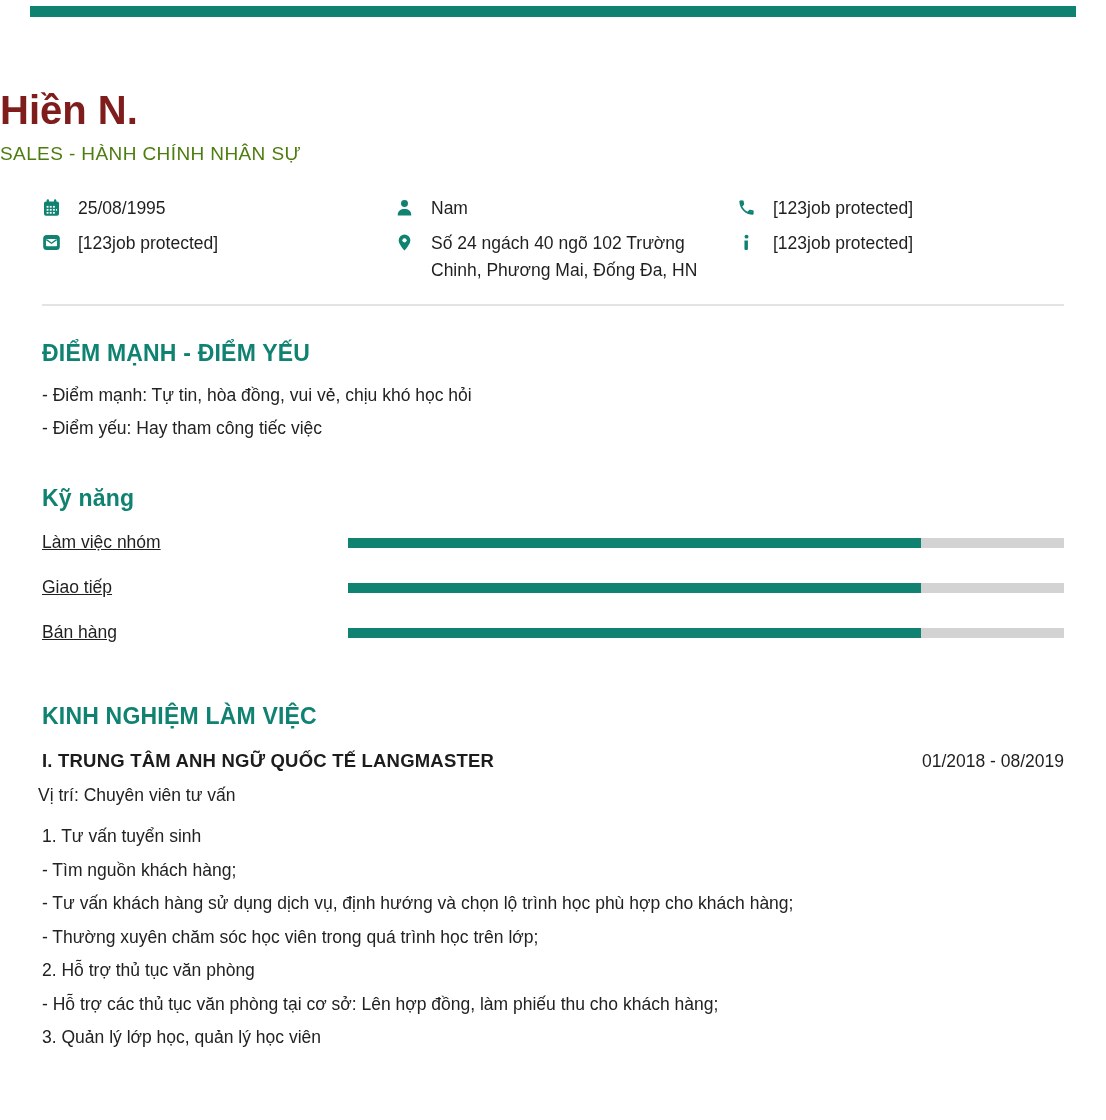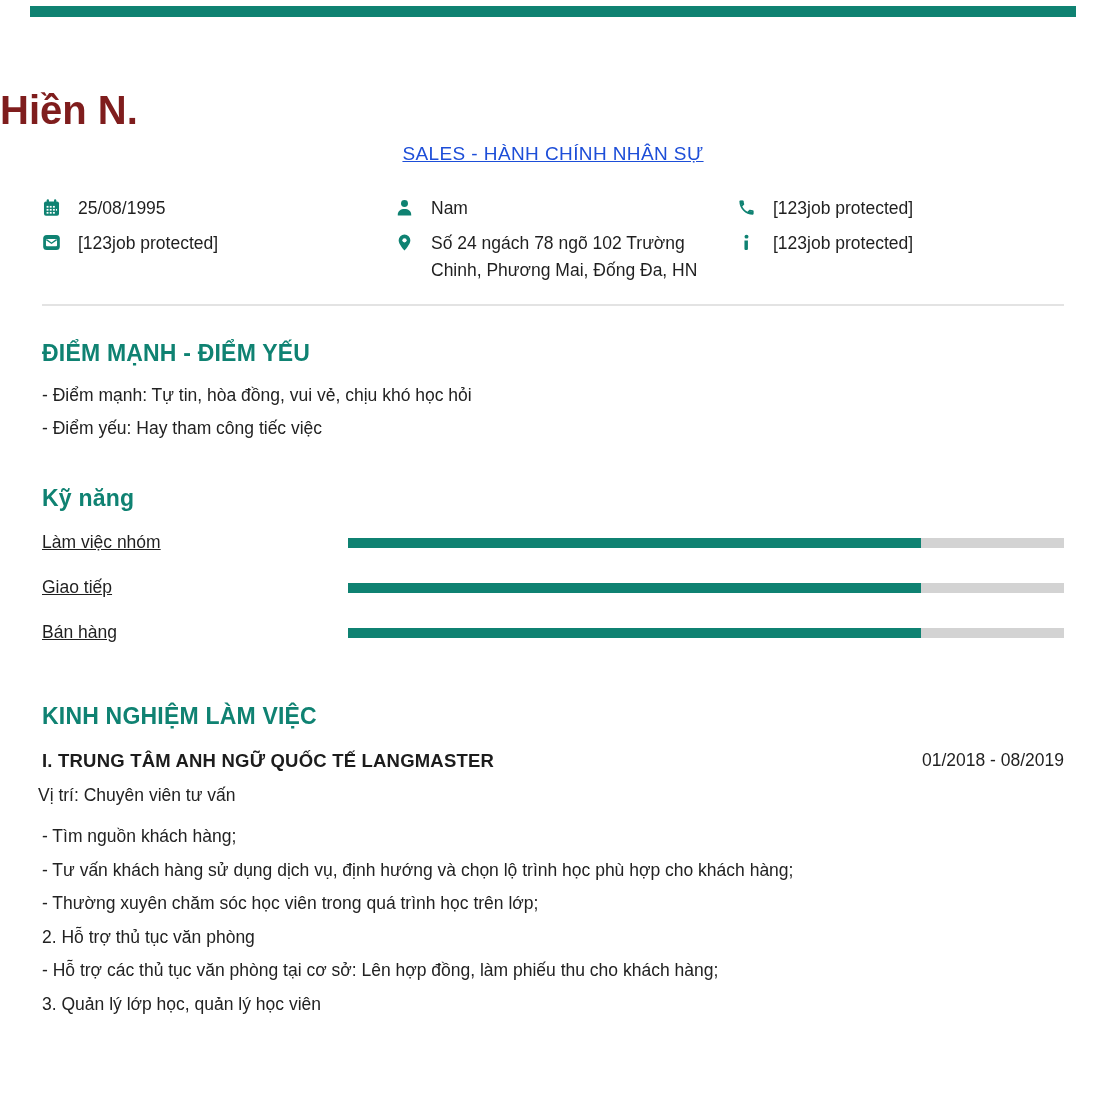--- a/index.html
+++ b/index.html
@@ -9,22 +9,22 @@
     font-family:"Liberation Sans","DejaVu Sans",sans-serif;
     color:#222222;
   }
   .top-bar { margin:6px 30px 0 30px; height:11px; background:#0F8272; }
 
   .name {
     margin-top:70px; text-align:left;
     font-size:40px; font-weight:bold; color:#7f1d1d; line-height:1.15;
   }
   .subtitle {
-    margin-top:10px; text-align:center;
-    font-size:19px; color:#1d4ed8; letter-spacing:.4px;text-decoration:underline;
+    margin-top:10px; 
+    font-size:19px; color:#4d7c0f; letter-spacing:.4px;
   }
 
   .contact {
     margin:30px 42px 0 42px;
     display:grid; grid-template-columns:353px 342px 1fr;
     row-gap:8px; font-size:17.5px; color:#1f1f1f;
   }
   .contact-item { display:flex; align-items:flex-start; line-height:27px; padding-right:14px; }
   .contact-item .ico { flex:0 0 22px; margin-right:14px; margin-top:3px; height:20px; }
   .contact-item .ico svg { display:block; width:19px; height:19px; }
@@ -38,21 +38,21 @@
   .body-lines { margin:12px 42px 0 42px; font-size:17.5px; line-height:33px; color:#222; }
 
   .skills { margin:8px 42px 0 42px; }
   .skill-row { display:flex; align-items:center; height:45px; }
   .skill-label { flex:0 0 306px; font-size:17.5px; color:#1f1f1f;text-decoration:underline; }
   .skill-track { flex:1; height:10px; background:#d3d3d3; position:relative; }
   .skill-fill { height:10px; background:#0F8272; width:0; }
 
   .exp-heading { margin-top:48px; }
   .entry-header {
-    margin:20px 42px 0 42px; display:flex; justify-content:space-between; align-items:flex-start;
+    margin:20px 42px 0 42px; display:flex; justify-content:space-between; align-items:flex-end;
   }
   .entry-company { font-size:18.5px; font-weight:bold; color:#1c1c1c; letter-spacing:.2px; }
   .entry-period { font-size:17.5px; color:#1f1f1f; }
   .entry-position { margin:13px 42px 0 38px; font-size:17.5px; color:#222; }
   .entry-details { margin:14px 42px 0 42px; font-size:17.5px; line-height:33.5px; color:#222; }
 </style>
 </head>
 <body>
 
 <div class="top-bar"></div>
@@ -115,21 +115,21 @@
     </span>
     <span>[123job protected]</span>
   </div>
   <div class="contact-item">
     <span class="ico">
       <svg viewBox="0 0 24 24" fill="#0F8272">
           <path d="M12 1.8a7.4 7.4 0 0 1 7.4 7.4c0 5.3-7.4 13-7.4 13S4.6 14.5 4.6 9.2A7.4 7.4 0 0 1 12 1.8z"></path>
           <circle cx="12" cy="9.2" r="2.7" fill="#ffffff"></circle>
         </svg>
     </span>
-    <span>Số 24 ngách 78 ngõ 102 Trường Chinh, Phương Mai, Đống Đa, HN</span>
+    <span>Số 24 ngách 40 ngõ 102 Trường Chinh, Phương Mai, Đống Đa, HN</span>
   </div>
   <div class="contact-item">
     <span class="ico">
       <svg viewBox="0 0 24 24" fill="#0F8272">
           <circle cx="12" cy="4.6" r="2.5"></circle>
           <path d="M9.4 9.4h4.4v10.4c0 1-.6 1.7-2.2 1.7s-2.2-.7-2.2-1.7z"></path>
         </svg>
     </span>
     <span>[123job protected]</span>
   </div>
@@ -167,19 +167,20 @@
 
 <div class="section-heading exp-heading">KINH NGHIỆM LÀM VIỆC</div>
 
 <div class="entry-header">
   <div class="entry-company">I. TRUNG TÂM ANH NGỮ QUỐC TẾ LANGMASTER</div>
   <div class="entry-period">01/2018 - 08/2019</div>
 </div>
 <div class="entry-position">Vị trí: Chuyên viên tư vấn</div>
 
 <div class="entry-details">
+  <div>1. Tư vấn tuyển sinh</div>
   <div>- Tìm nguồn khách hàng;</div>
   <div>- Tư vấn khách hàng sử dụng dịch vụ, định hướng và chọn lộ trình học phù hợp cho khách hàng;</div>
   <div>- Thường xuyên chăm sóc học viên trong quá trình học trên lớp;</div>
   <div>2. Hỗ trợ thủ tục văn phòng</div>
   <div>- Hỗ trợ các thủ tục văn phòng tại cơ sở: Lên hợp đồng, làm phiếu thu cho khách hàng;</div>
   <div>3. Quản lý lớp học, quản lý học viên</div>
 </div>
 
 </body></html>

